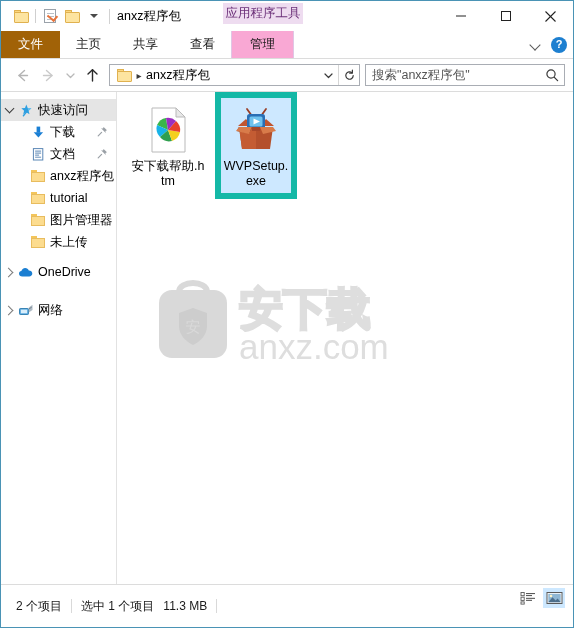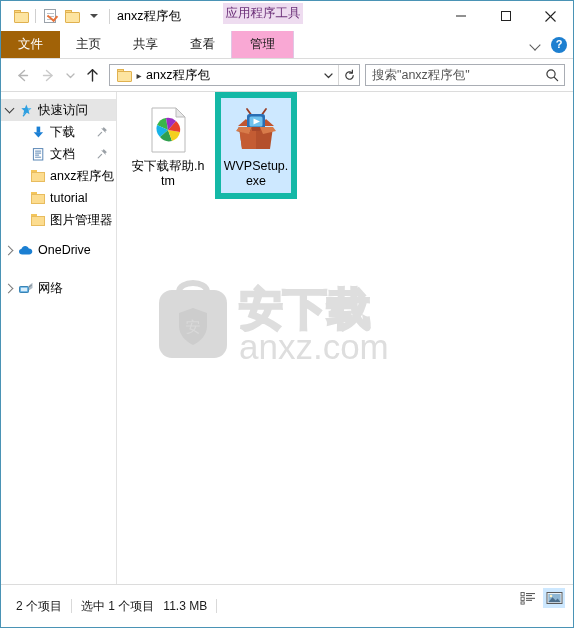--- a/index.html
+++ b/index.html
@@ -644,20 +644,30 @@
         <div class="expander"></div>
         <div class="tree-ico">
           <div class="folder-ico">
               <div class="t"></div>
               <div class="b"></div>
             </div>
         </div>
         <div class="tree-label">图片管理器</div>
       </div>
 
+      <div class="tree-row indent-1">
+        <div class="expander"></div>
+        <div class="tree-ico">
+          <div class="folder-ico">
+              <div class="t"></div>
+              <div class="b"></div>
+            </div>
+        </div>
+        <div class="tree-label">未上传</div>
+      </div>
 
       <div style="height:8px"></div>
 
       <div class="tree-row">
         <div class="expander">
             <div class="chev-r"></div>
           </div>
         <div class="tree-ico">
           <svg width="16" height="14" viewBox="0 0 16 14">
               <path d="M4.3 11.4 C2.2 11.4 1 10.2 1 8.7 C1 7.3 2 6.2 3.4 6.1 C3.7 4.2 5.3 2.9 7.2 2.9 C8.9 2.9 10.3 3.9 10.8 5.4 C12.6 5.3 14.3 6.6 14.3 8.5 C14.3 10.2 13 11.4 11.2 11.4 Z" fill="#1b7fd2"></path>

